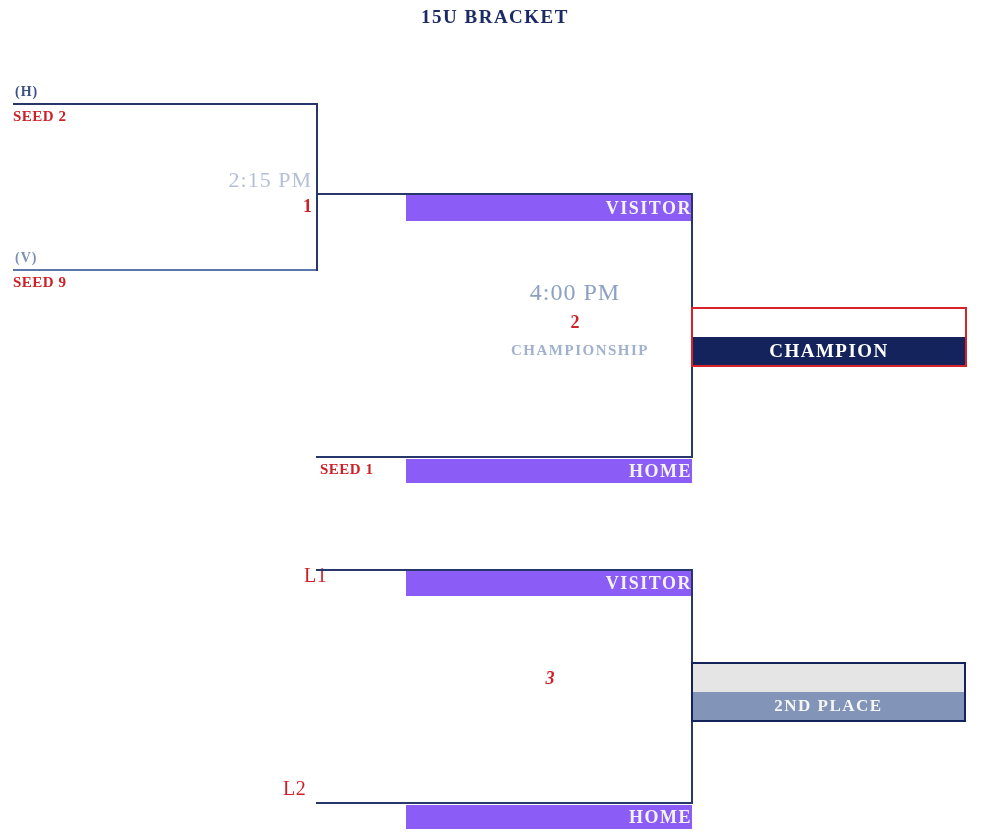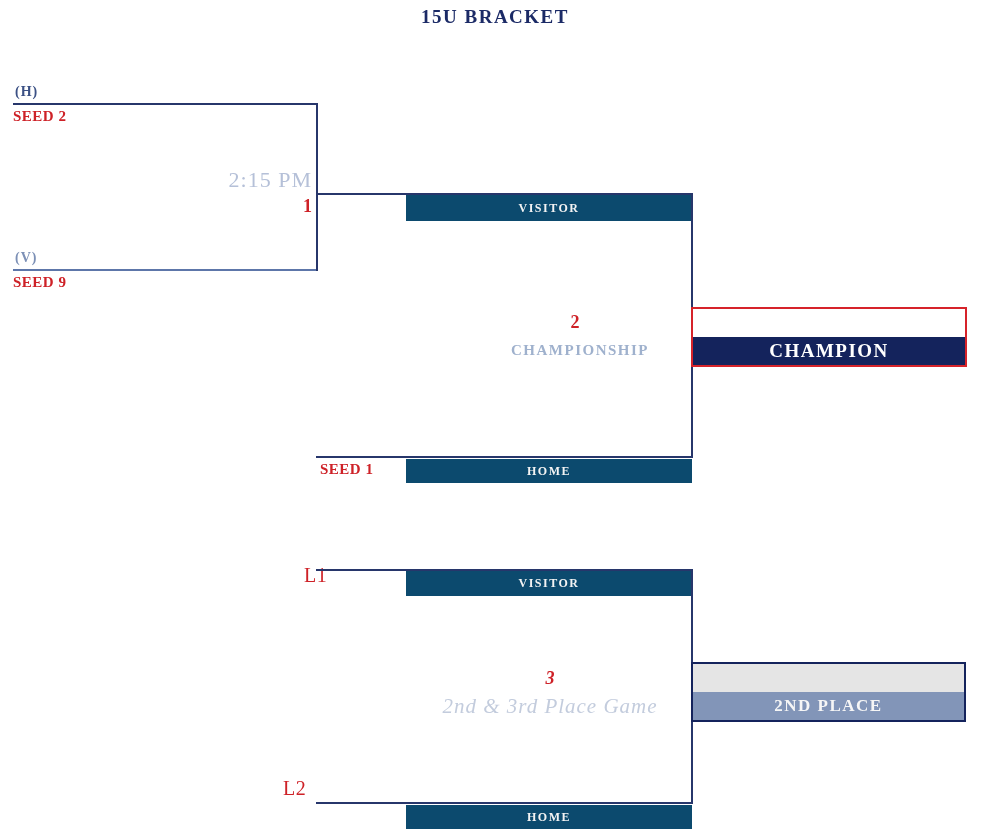--- a/index.html
+++ b/index.html
@@ -30,26 +30,26 @@
 
   .seed {
     font-size: 15px; font-weight: bold;
     color: #ce2127; letter-spacing: 0.5px;
   }
 
   .time { font-size: 22px; color: #b5c0d8; letter-spacing: 1px; }
   .gamenum { font-size: 18px; font-weight: bold; color: #ce2127; }
 
   .bar {
-    background: #0c4a6e;
+    background: #8b5cf6;
     color: #f3f3f3;
     font-weight: bold;
-    font-size: 12px;
+    font-size: 18px;
     letter-spacing: 1.5px;
-    text-align: center;
+    text-align: right;
   }
 
   .center-col { text-align: center; }
   .time2 { font-size: 24px; color: #8ca1c4; letter-spacing: 1px; }
   .gamename { font-size: 15px; font-weight: bold; color: #9fb1cd; letter-spacing: 1.5px; }
   .italic { font-style: italic; }
   .placegame { font-size: 21px; color: #c3ccdd; letter-spacing: 1px; }
 
   .champion-box {
     left: 691px; top: 307px; width: 272px; height: 56px;
@@ -97,34 +97,34 @@
   <div class="abs time" style="left:150px; top:167px; width:162px; text-align:right;">2:15 PM</div>
   <div class="abs gamenum" style="left:150px; top:196px; width:162px; text-align:right;">1</div>
 
   <div class="abs hline" style="left:316px; top:193px; width:377px;"></div>
   <div class="abs bar" style="left:406px; top:195px; width:286px; height:26px; line-height:26px;">VISITOR</div>
   <div class="abs vline" style="left:691px; top:193px; height:265px;"></div>
   <div class="abs hline" style="left:316px; top:456px; width:377px;"></div>
   <div class="abs seed" style="left:320px; top:461px;">SEED 1</div>
   <div class="abs bar" style="left:406px; top:459px; width:286px; height:24px; line-height:24px;">HOME</div>
 
+  <div class="abs center-col time2" style="left:425px; top:279px; width:300px;">4:00 PM</div>
   <div class="abs center-col gamenum" style="left:425px; top:312px; width:300px;">2</div>
   <div class="abs center-col gamename" style="left:430px; top:342px; width:300px;">CHAMPIONSHIP</div>
 
   <div class="abs champion-box">
     <div class="champion-bar">CHAMPION</div>
   </div>
 
   <div class="abs loser-label" style="left:283px; top:564px;margin-left:21px;">L1</div>
   <div class="abs hline" style="left:316px; top:569px; width:377px;"></div>
   <div class="abs bar" style="left:406px; top:571px; width:286px; height:25px; line-height:25px;">VISITOR</div>
   <div class="abs vline" style="left:691px; top:569px; height:235px;"></div>
 
   <div class="abs center-col gamenum italic" style="left:400px; top:668px; width:300px;">3</div>
-  <div class="abs center-col placegame italic" style="left:400px; top:694px; width:300px;">2nd &amp; 3rd Place Game</div>
 
   <div class="abs second-box">
     <div class="second-bar">2ND PLACE</div>
   </div>
 
   <div class="abs loser-label" style="left:283px; top:777px;">L2</div>
   <div class="abs hline" style="left:316px; top:802px; width:377px;"></div>
   <div class="abs bar" style="left:406px; top:805px; width:286px; height:24px; line-height:24px;">HOME</div>
 
 </div>

